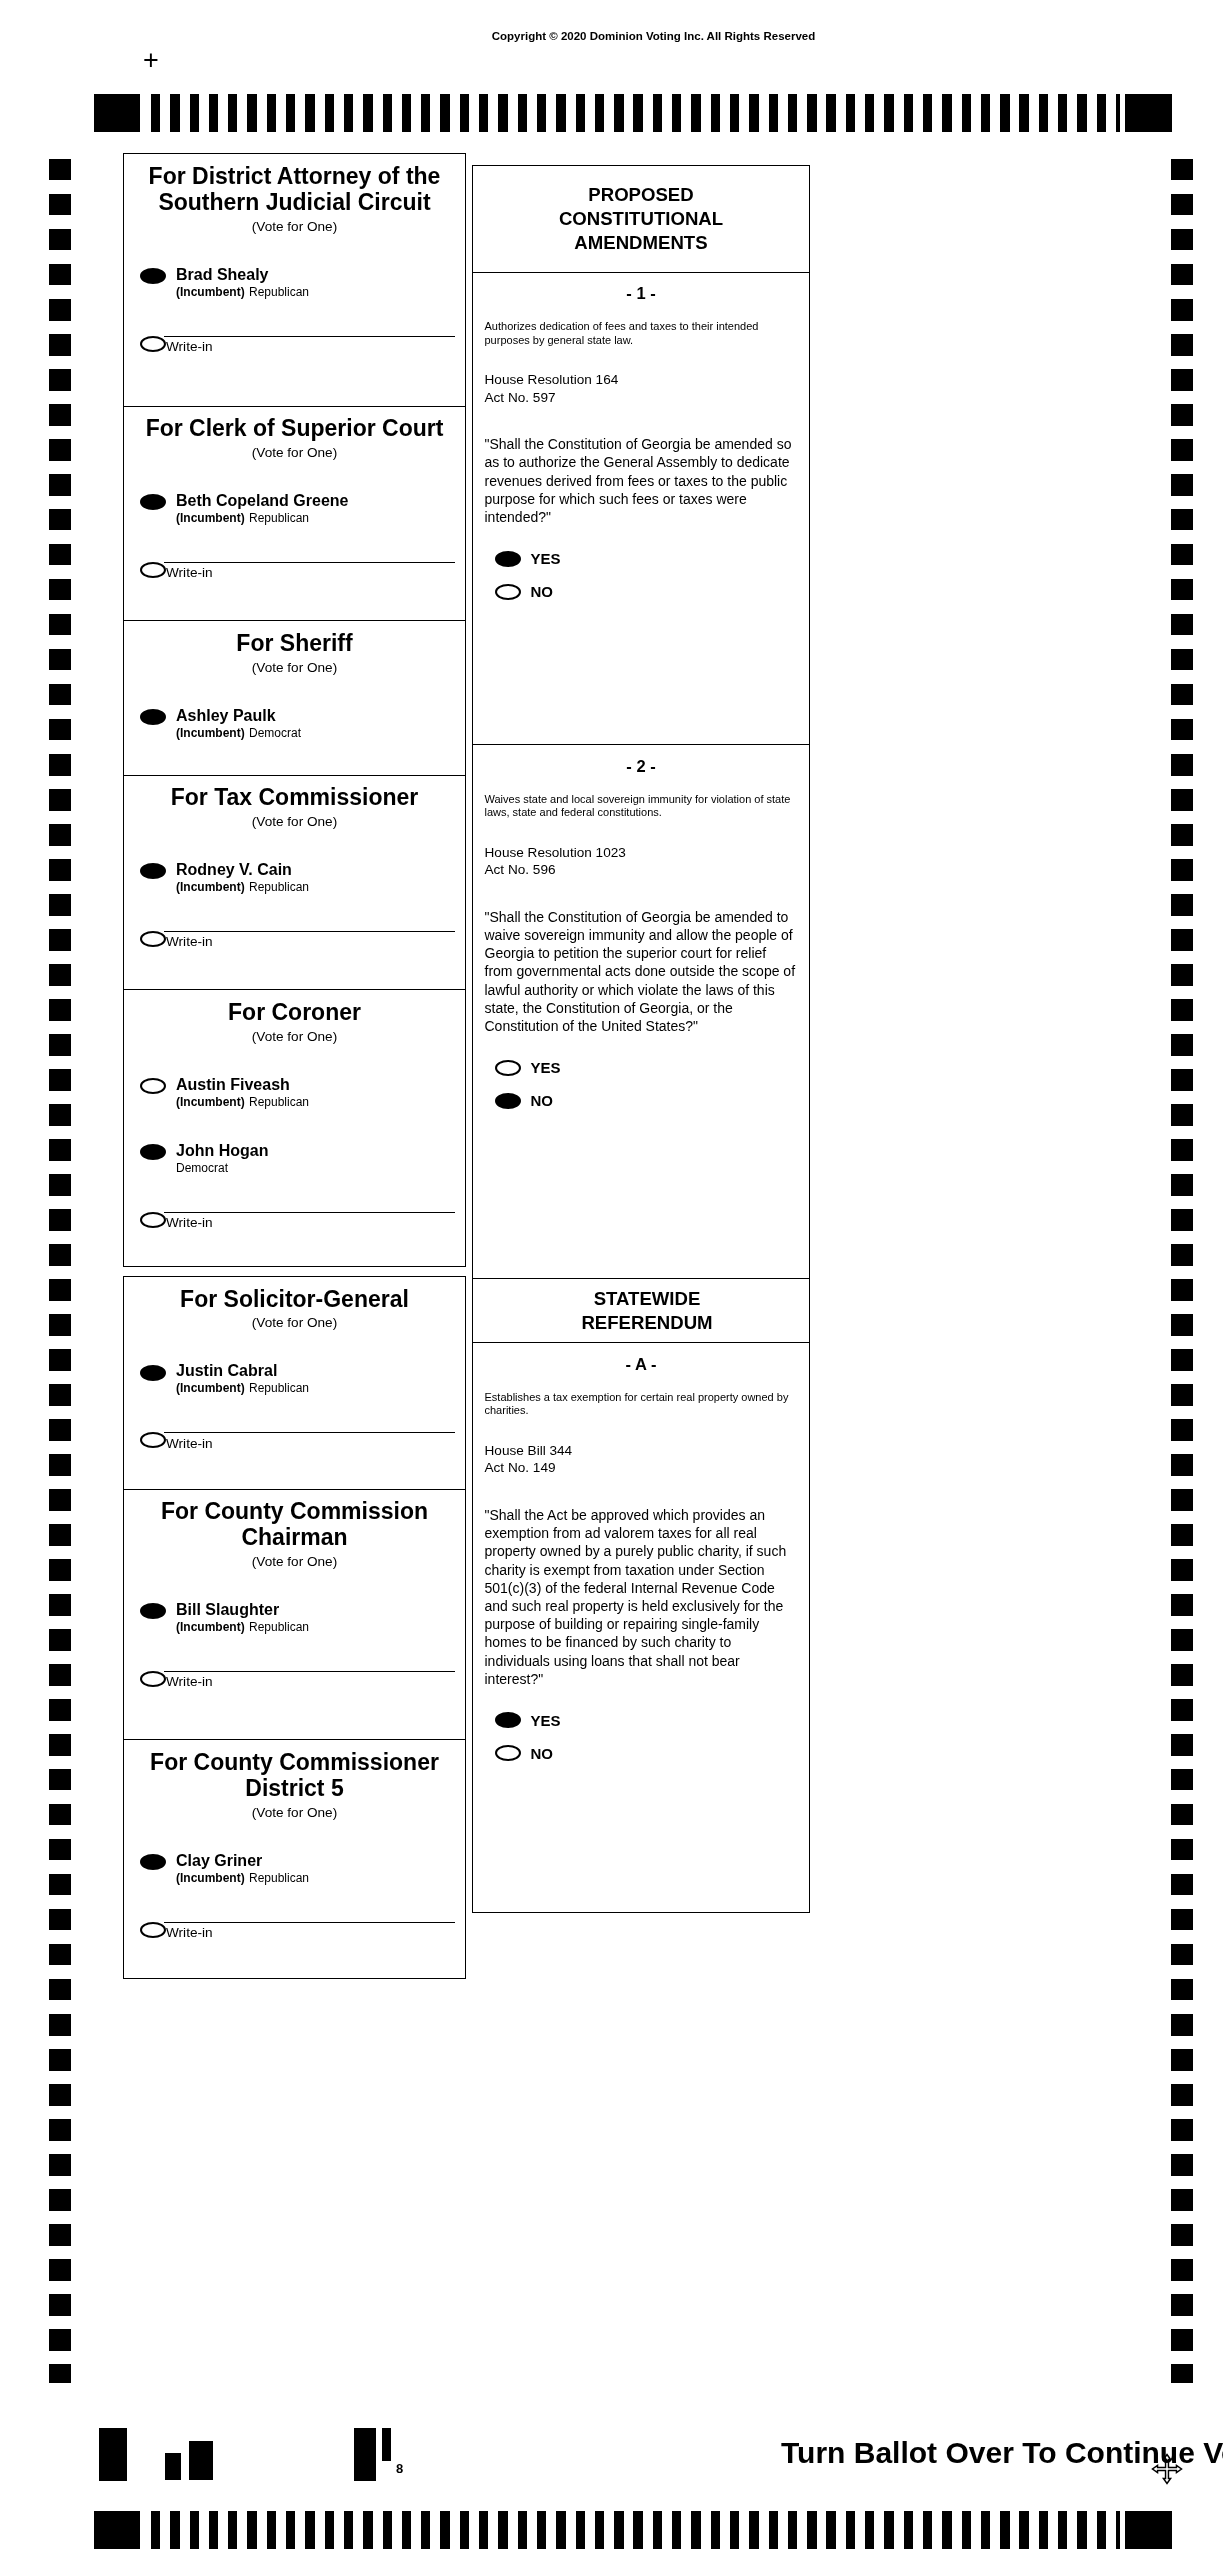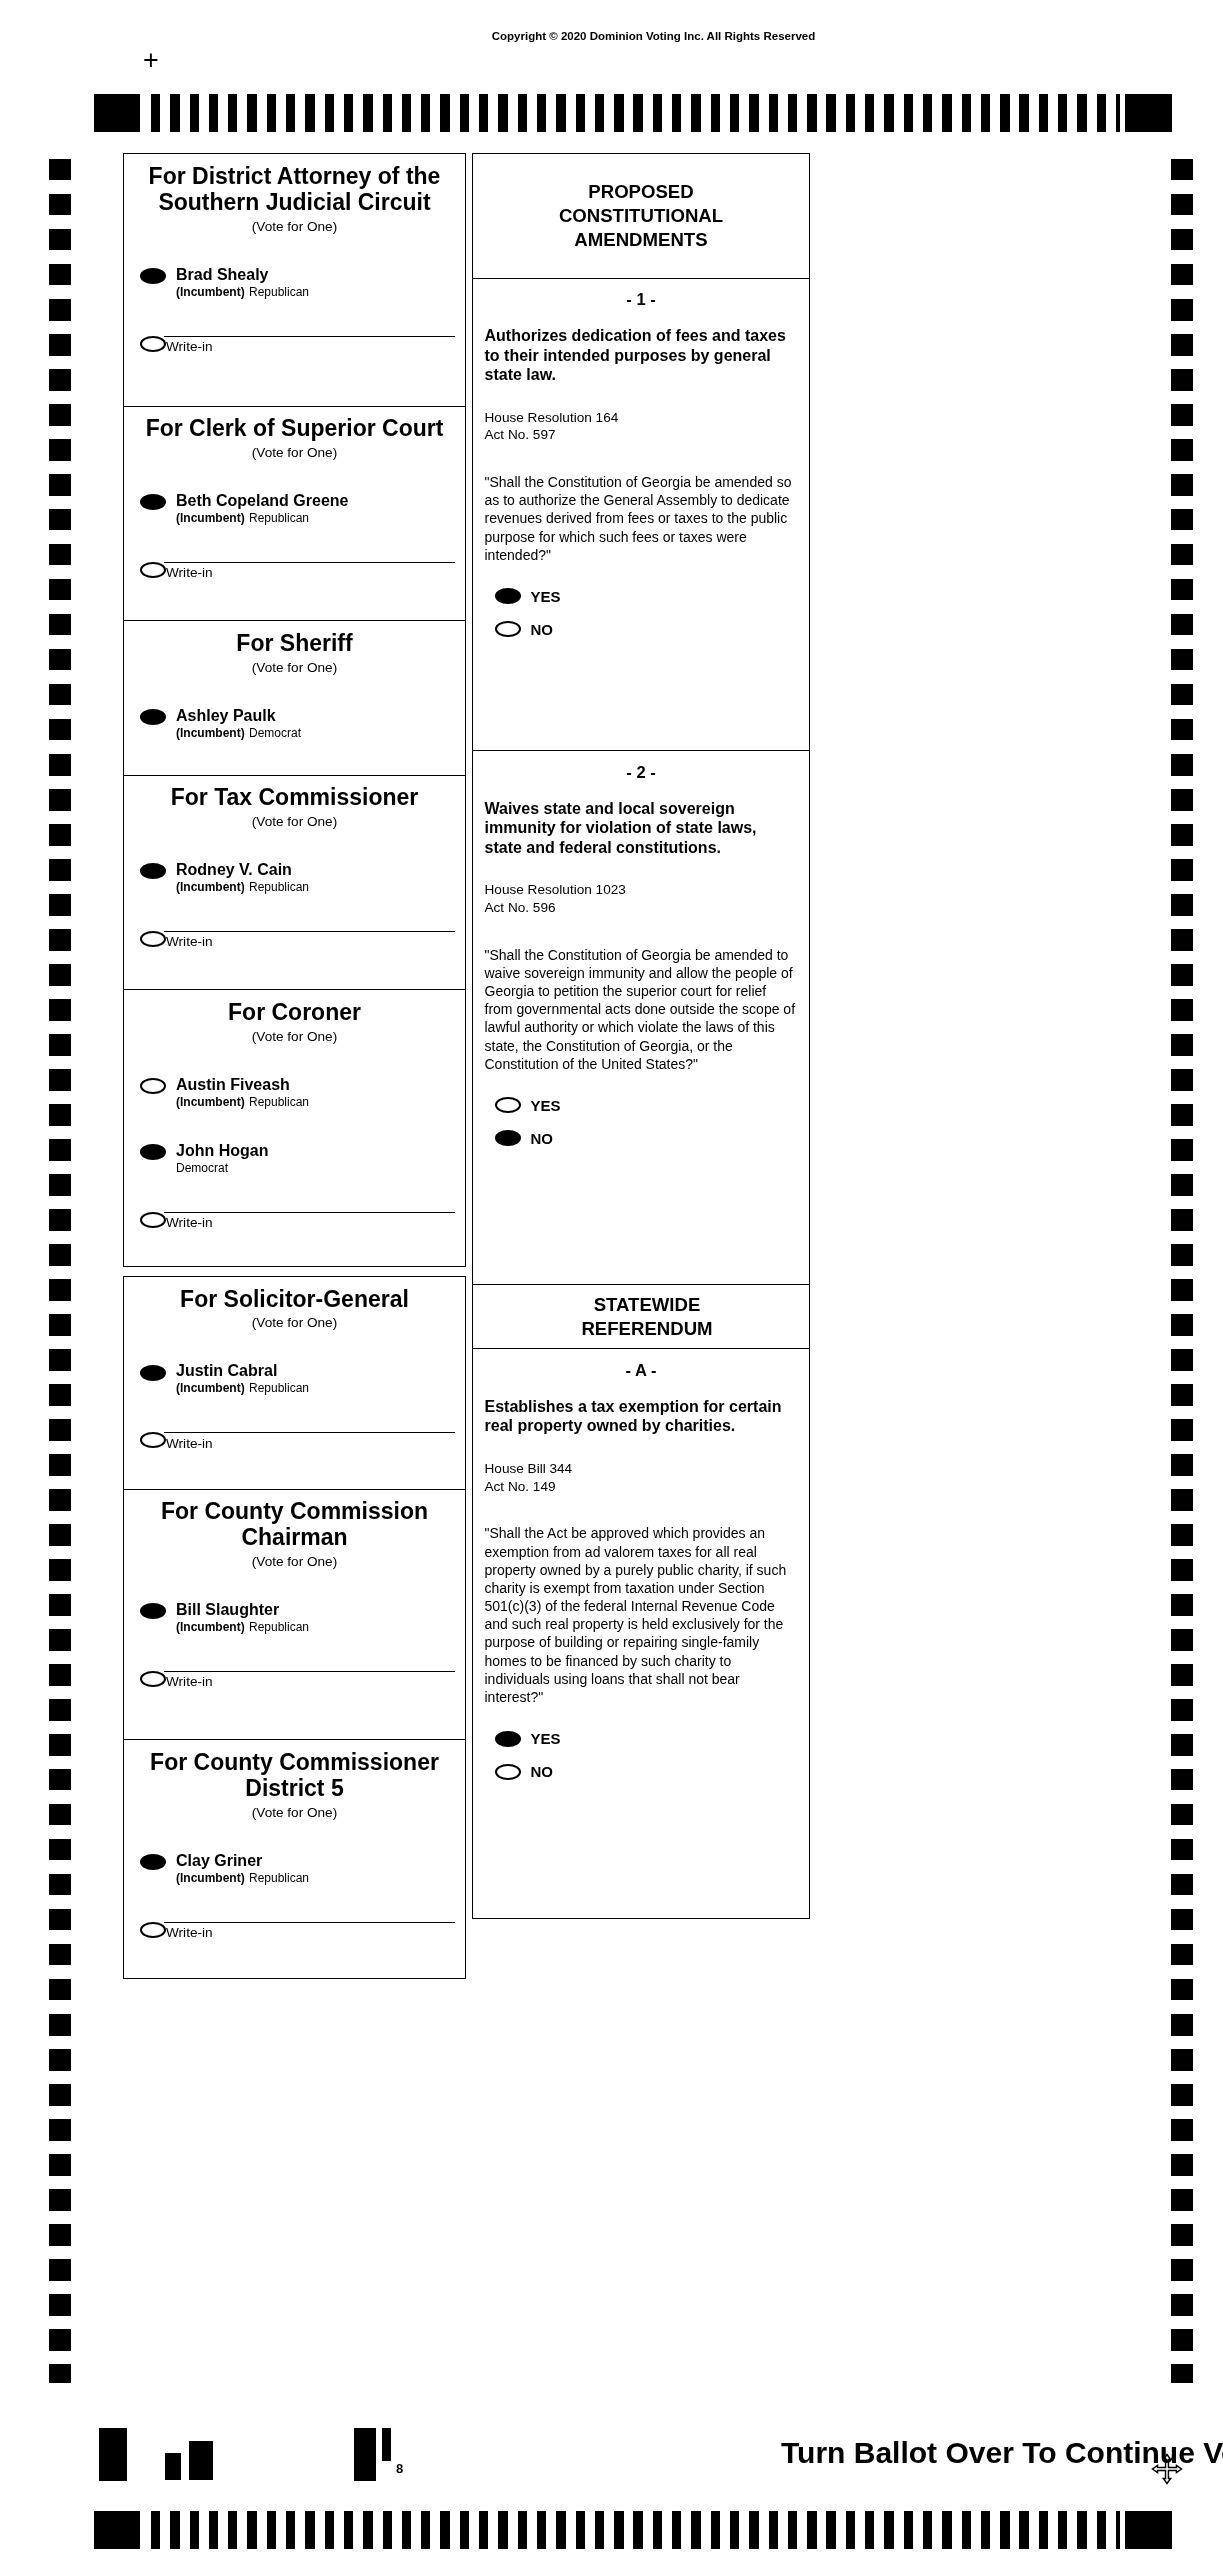--- a/index.html
+++ b/index.html
@@ -47,21 +47,21 @@
   .w-line{border-top:1.4px solid #000;margin:37px 10px 0 40px;}
   .w-label{font-weight:normal;font-size:13.6px;margin:2.1px 0 0 42px;}
   
   .rc-header{border:1.4px solid #000;margin-top:-1.4px;box-sizing:border-box;
     display:flex;align-items:center;justify-content:center;text-align:center;
     font-weight:bold;font-size:18.6px;line-height:1.3;white-space:pre-line;background:#fff;}
   .col-right .rc-header:first-child{margin-top:0;}
   .measure{border:1.4px solid #000;margin-top:-1.4px;padding:0 11.5px;overflow:hidden;
     box-sizing:border-box;background:#fff;}
   .m-num{text-align:center;font-weight:bold;font-size:16.5px;margin-top:11.5px;}
-  .m-sum{font-weight:bold;font-size:16px;line-height:1.22;margin-top:17px;}
+  .m-sum{font-weight:normal;font-size:11px;line-height:1.22;margin-top:17px;}
   .m-ref{font-size:13.6px;margin-top:24px;line-height:1.3;white-space:pre-line;}
   .m-q{font-size:14px;line-height:1.3;margin-top:29px;}
   .choice{position:relative;padding-left:46px;margin-top:23px;height:20px;}
   .choice + .choice{margin-top:13px;}
   .choice .bubble{position:absolute;left:10px;top:1.4px;}
   .choice-label{font-weight:bold;font-size:15px;line-height:20px;}
 </style>
 </head>
 <body>
 
@@ -222,21 +222,21 @@
       <span class="bubble"></span>
       <div class="w-line"></div>
       <div class="w-label">Write-in</div>
     </div>
   </section>
 
 </div>
 
 <div class="col-right">
 
-  <div class="rc-header" style="height:126px;">PROPOSED
+  <div class="rc-header" style="height:108px;margin-top:12px;">PROPOSED
 CONSTITUTIONAL
 AMENDMENTS</div>
 
   <section class="measure" style="height:474px;">
     <div class="m-num">- 1 -</div>
     <div class="m-sum">Authorizes dedication of fees and taxes to their intended purposes by general state law.</div>
     <div class="m-ref">House Resolution 164
 Act No. 597</div>
     <div class="m-q">"Shall the Constitution of Georgia be amended so as to authorize the General Assembly to dedicate revenues derived from fees or taxes to the public purpose for which such fees or taxes were intended?"</div>
     <div class="choice">

